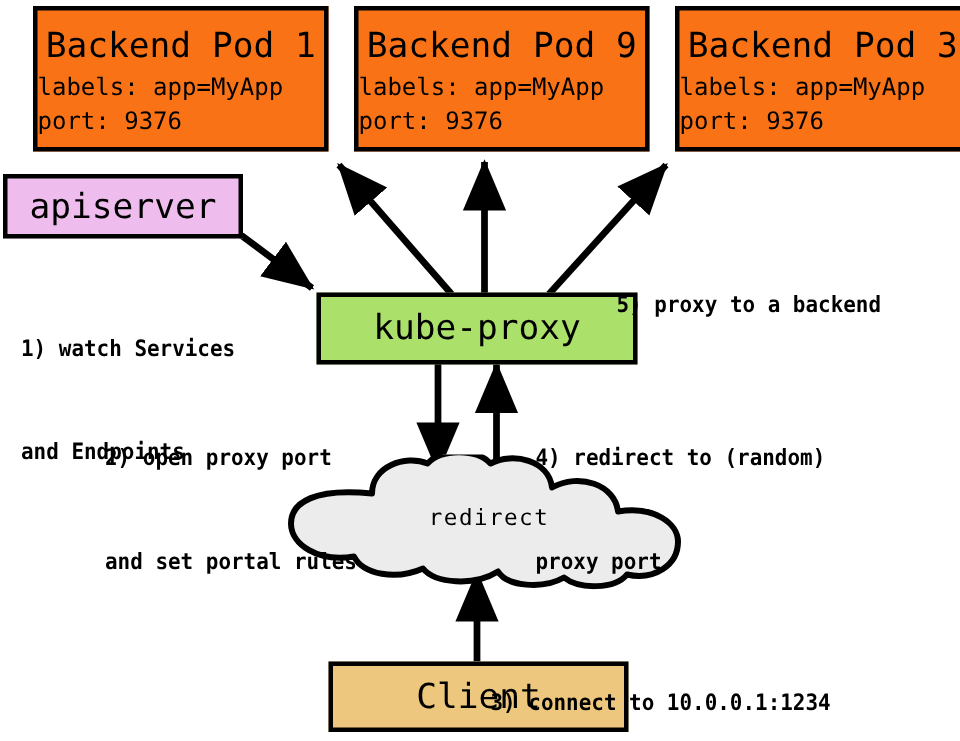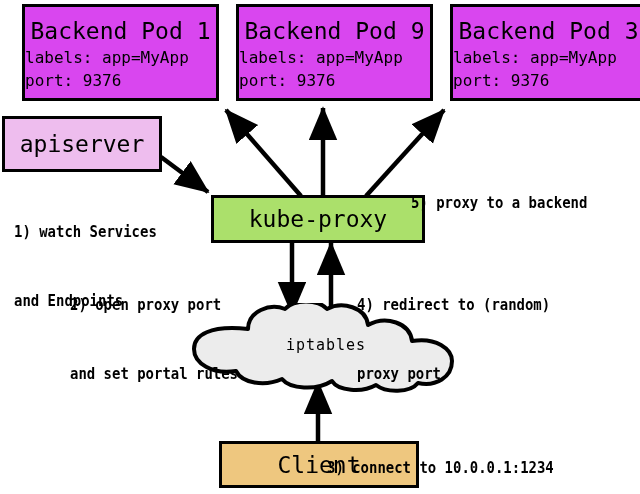--- a/index.html
+++ b/index.html
@@ -41,41 +41,41 @@
     white-space: pre;
   }
   .node-line {
     font-family: "DejaVu Sans Mono", monospace;
     color: #000000;
     white-space: pre;
   }
 
   
   .pod {
-    background: #d946ef;
+    background: #f97316;
     padding: 2px 0 0 0;
     align-items: stretch;
   }
   .pod .node-title {
     font-size: 23px;
     line-height: 30px;
     margin-top: 1px;
     letter-spacing: 0px;
   }
   .pod .node-line {
     font-size: 16px;
     line-height: 23px;
   }
   #pod-1 { left: 22px;  top: 4px; width: 197px; height: 97px; }
   #pod-2 { left: 236px; top: 4px; width: 197px; height: 97px; }
   #pod-3 { left: 450px; top: 4px; width: 197px; height: 97px; }
 
   
   #apiserver {
-    left: 2px; top: 116px; width: 160px; height: 56px;
+    left: 2px; top: 116px; width: 160px; height: 43px;
     background: #eebdee;
     justify-content: center;
     align-items: center;
   }
   #apiserver .node-title { font-size: 23px; line-height: 26px; }
 
   
   #kube-proxy {
     left: 211px; top: 195px; width: 214px; height: 48px;
     background: #abe06b;
@@ -184,21 +184,21 @@
                C200,12 224,20 226,38
                C250,34 266,46 266,58
                C266,74 250,84 232,80
                C224,90 200,90 190,82
                C176,90 152,88 146,78
                C130,88 104,86 96,76
                C78,84 56,80 50,68
                C26,72 8,60 8,46
                C8,32 24,22 62,26 Z" fill="#ececec" stroke="#000000" stroke-width="4" stroke-linejoin="round"></path>
     </svg>
-    <div id="iptables-label">iptables</div>
+    <div id="iptables-label">redirect</div>
   </div>
 
   <div class="node pod" id="pod-1">
     <div class="node-title">Backend Pod 1</div>
     <div class="node-line">labels: app=MyApp</div>
     <div class="node-line">port: 9376</div>
   </div>
 
   <div class="node pod" id="pod-2">
     <div class="node-title">Backend Pod 9</div>

